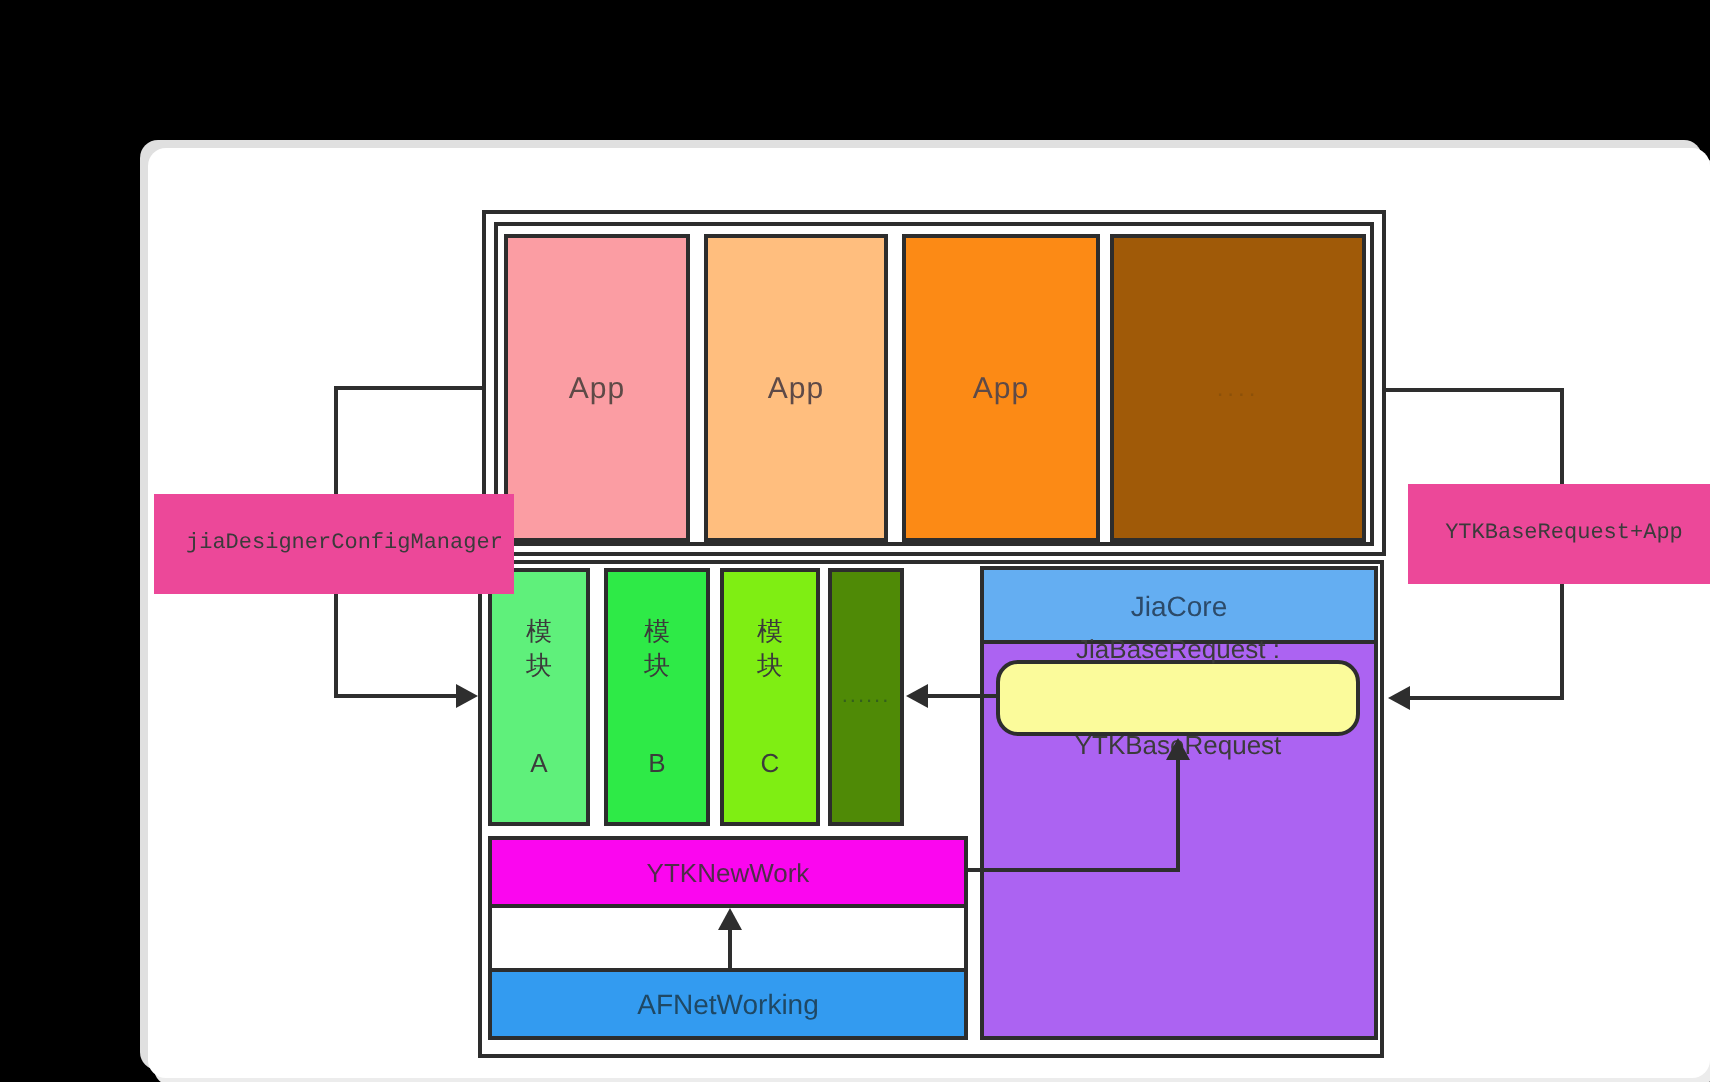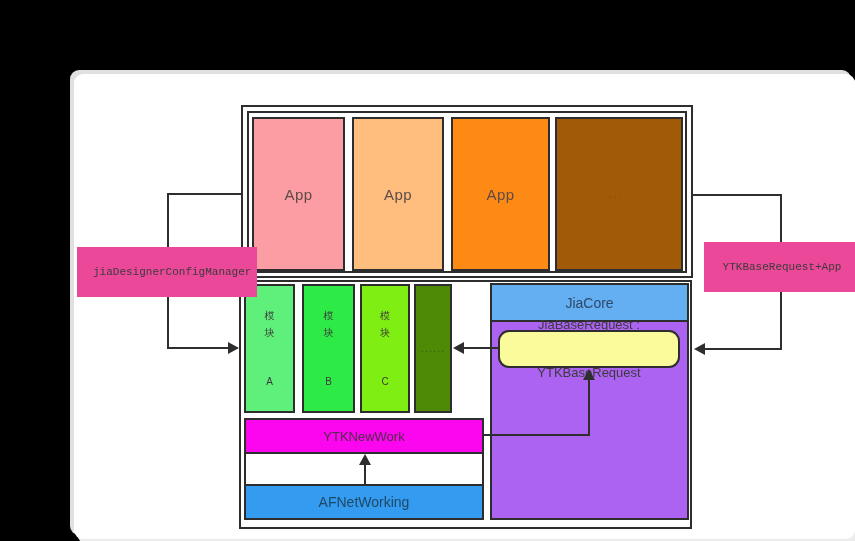--- a/index.html
+++ b/index.html
@@ -13,21 +13,21 @@
   }
   .abs { position: absolute; }
   .outline { border: 2px solid #2d2d2d; background: transparent; }
   .box {
     position: absolute; border: 2px solid #2d2d2d;
     display: flex; align-items: center; justify-content: center;
     text-align: center;
   }
   .app-box { font-size: 15px; letter-spacing: 0.5px; }
   .app-dots { font-size: 12px; letter-spacing: 2px; opacity: 0.55; }
-  .module-box { flex-direction: column; font-size: 10px; line-height: 17px; }
+  .module-box { flex-direction: column; font-size: 13px; line-height: 17px; }
   .stack-box { font-size: 14px; }
   .core-header { font-size: 14px; }
   .request-box { flex-direction: column; font-size: 13px; line-height: 16px; border-radius: 11px; }
   .line { position: absolute; background: #2e2e2e; }
   .arrow { position: absolute; width: 0; height: 0; }
   .arrow-right { border-top: 6px solid transparent; border-bottom: 6px solid transparent; border-left: 11px solid #2e2e2e; }
   .arrow-left  { border-top: 6px solid transparent; border-bottom: 6px solid transparent; border-right: 11px solid #2e2e2e; }
   .arrow-up    { border-left: 6px solid transparent; border-right: 6px solid transparent; border-bottom: 11px solid #2e2e2e; }
   .annotation {
     position: absolute; text-align: center; color: #3b3b3b;

